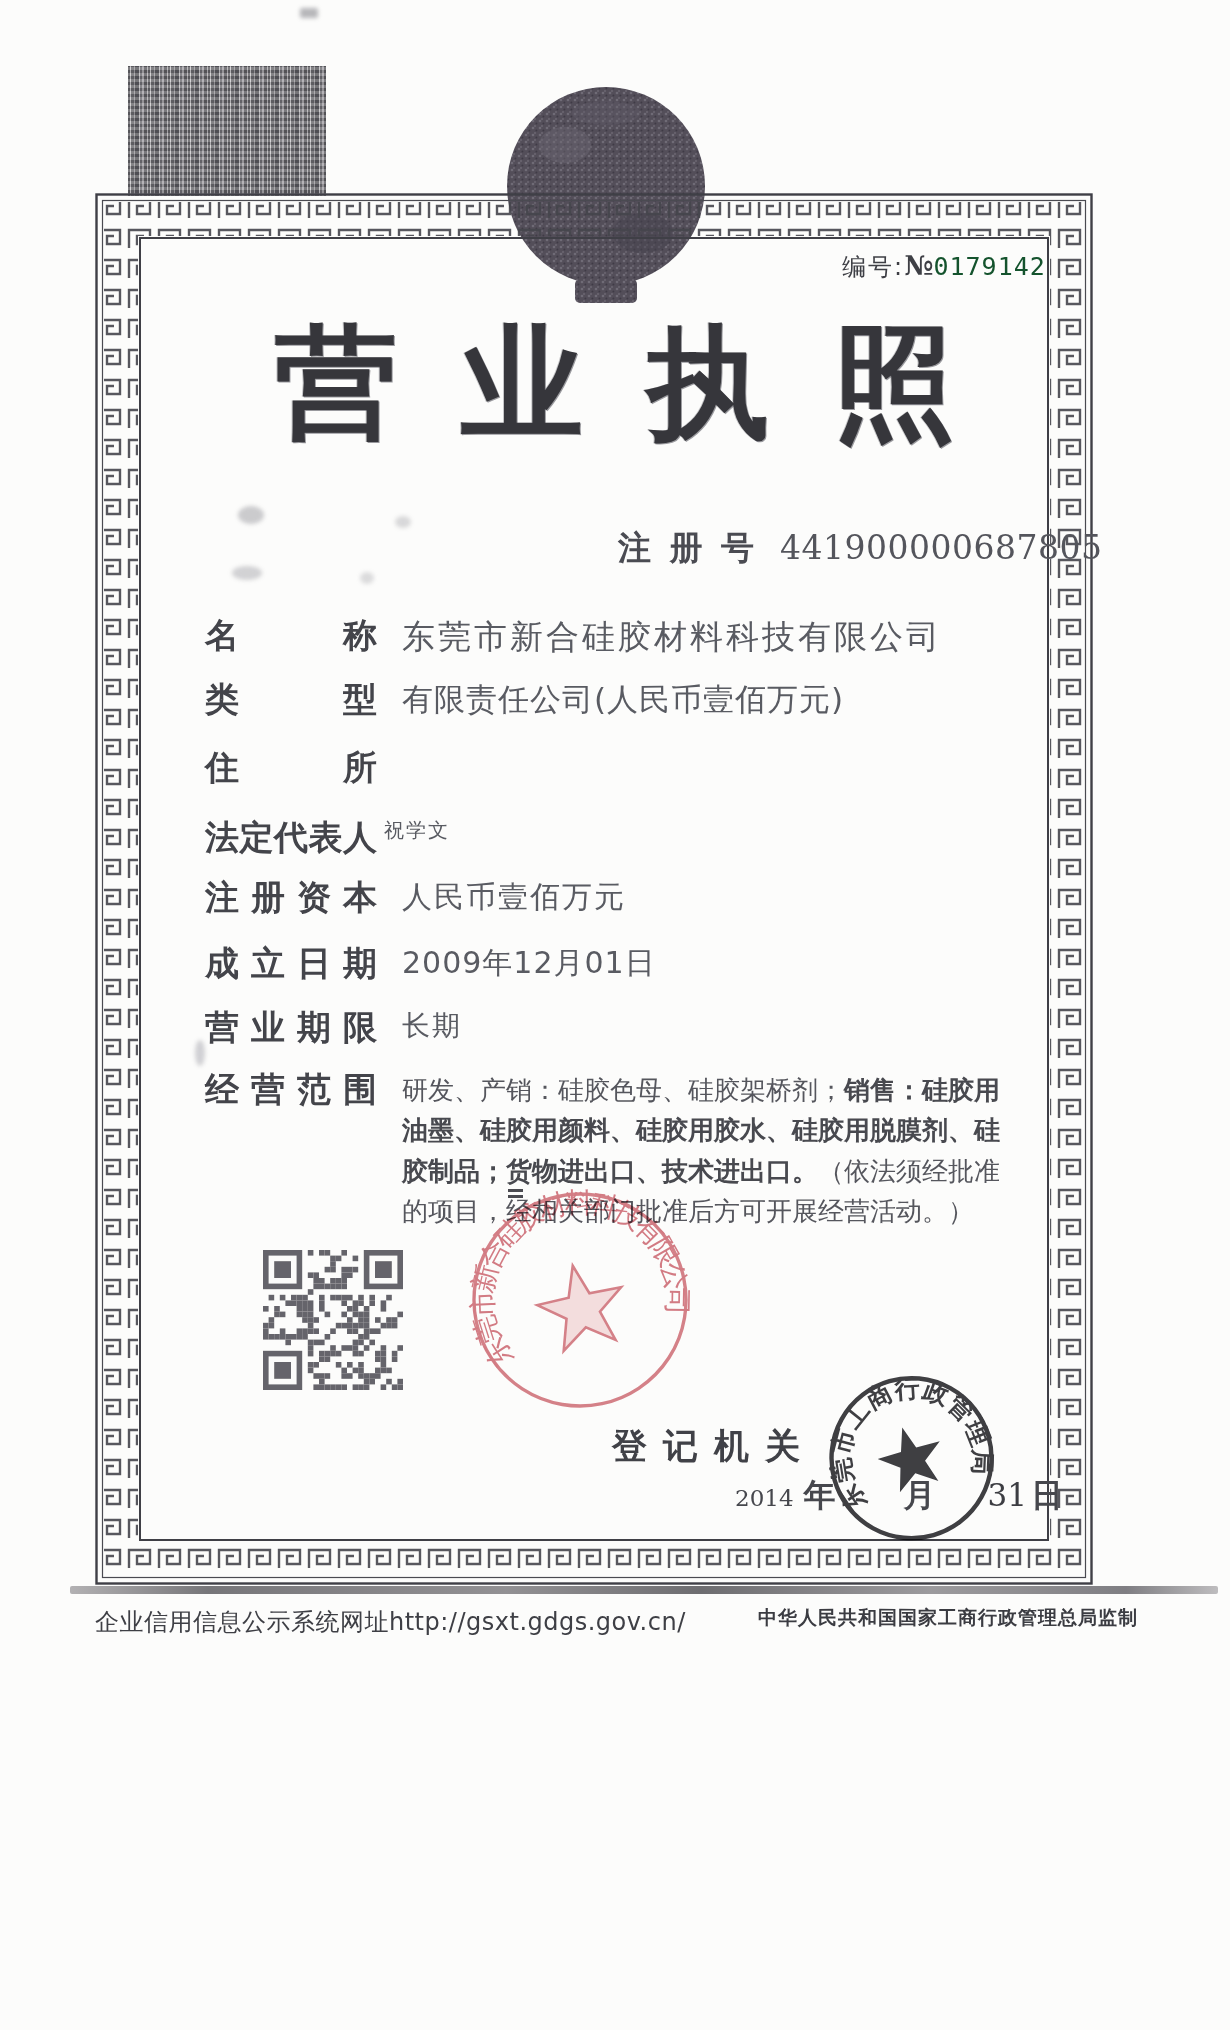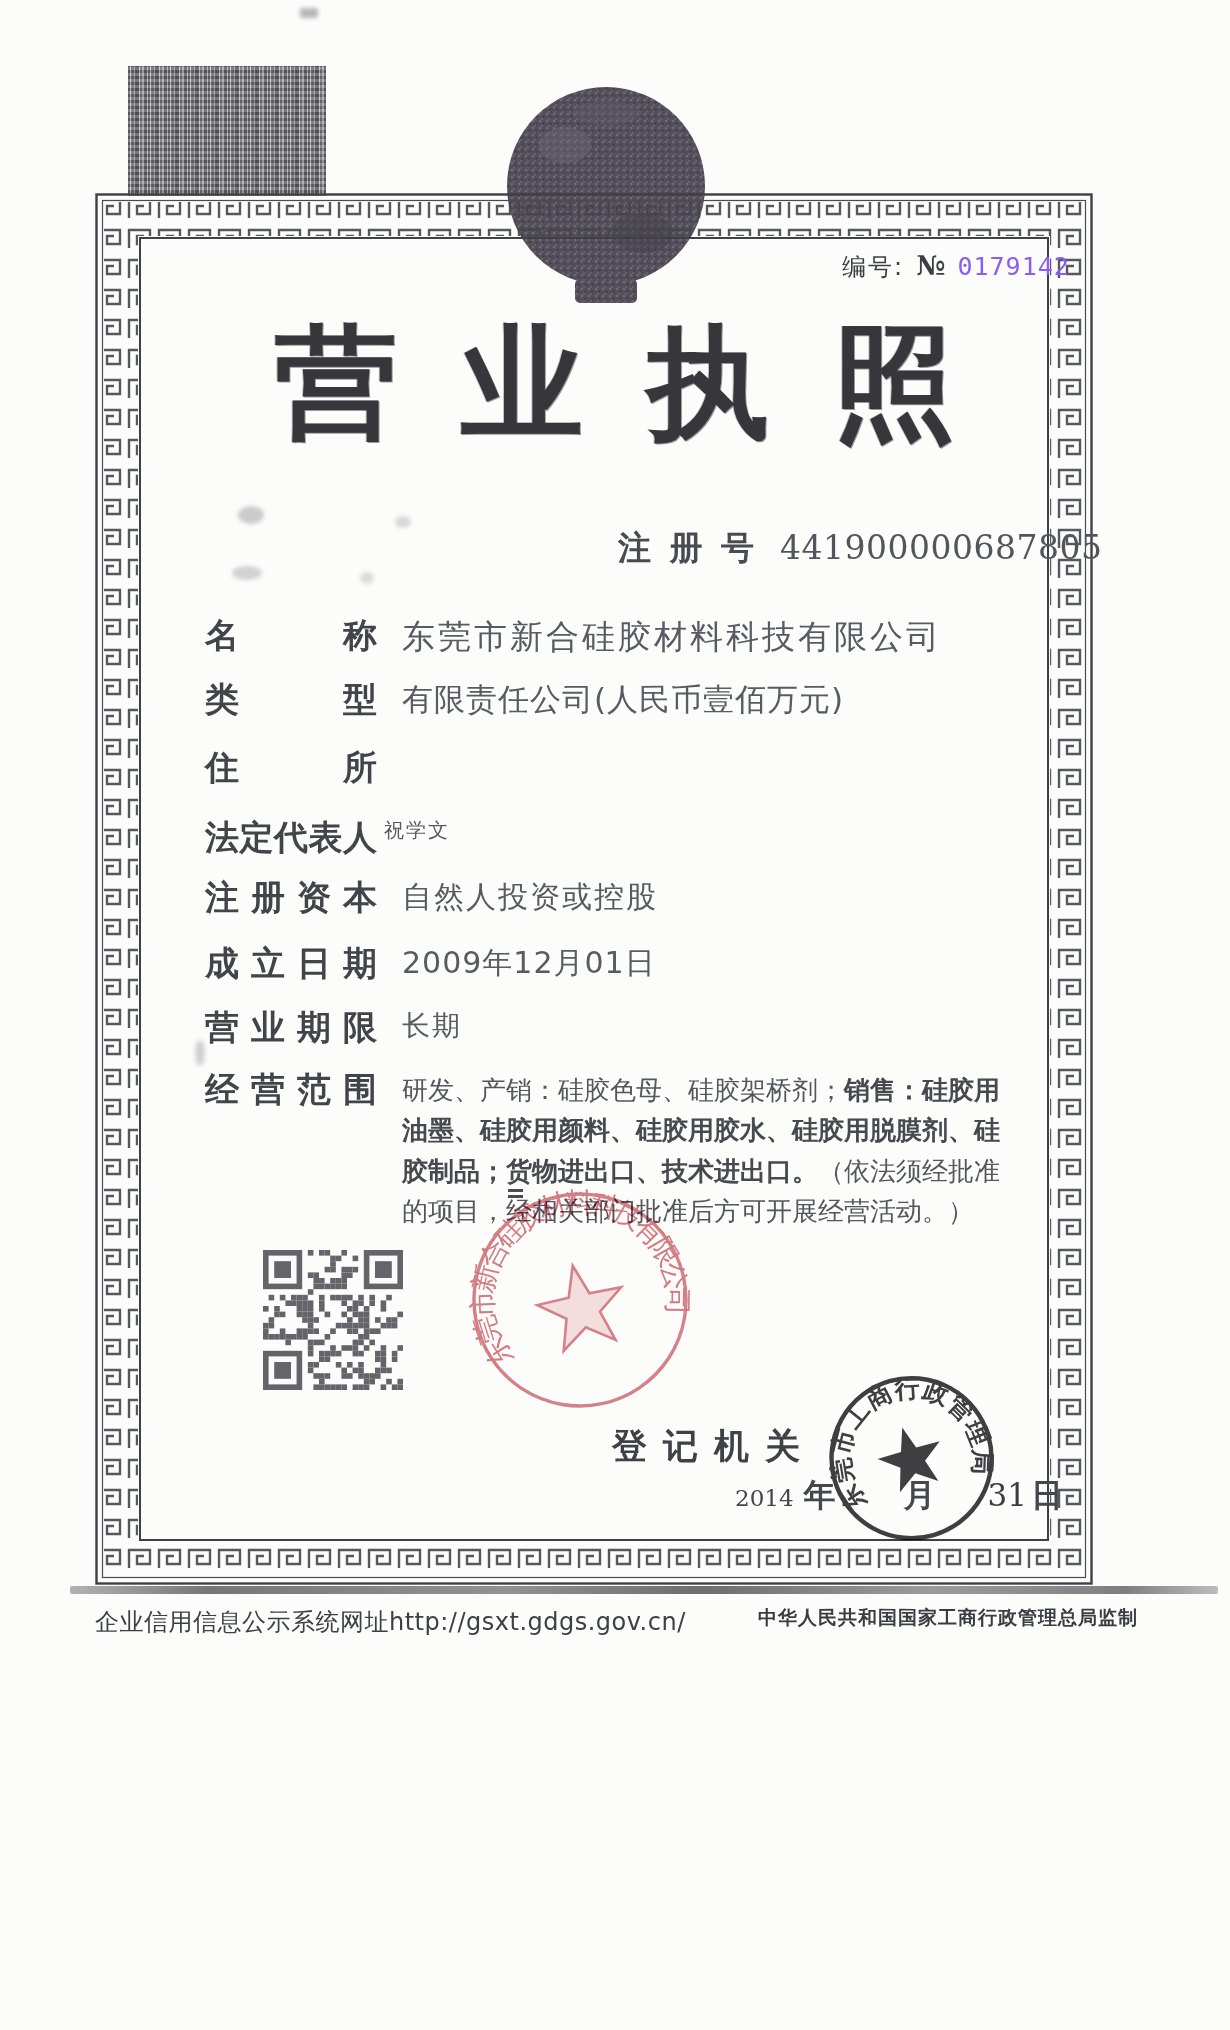--- a/index.html
+++ b/index.html
@@ -12,24 +12,24 @@
       repeating-linear-gradient(90deg,
         #39383e 0 2px,#c9c7ca 2px 3px,#45444a 3px 6px,#8d8b90 6px 7px,
         #2f2e34 7px 11px,#bfbdc1 11px 12px,#4c4b52 12px 14px,#98959b 14px 16px,
         #35343a 16px 19px,#aaa8ac 19px 20px);
     filter:blur(.4px) contrast(.92);}
   .barcode::after{content:"";position:absolute;inset:0;
     background:repeating-linear-gradient(0deg,rgba(250,250,250,.25) 0 3px,rgba(60,60,66,.18) 3px 6px);}
 
   .emblem{position:absolute;left:503px;top:83px;}
 
-  .serial{position:absolute;left:842px;top:250px;display:flex;gap:12px;align-items:baseline;color:#3e3f45;}
+  .serial{position:absolute;left:842px;top:250px;display:flex;gap:0;align-items:baseline;color:#3e3f45;}
   .serial .s-lab{font-size:24px;letter-spacing:2px;}
   .serial .s-no{font-family:"DejaVu Serif",serif;font-weight:bold;font-size:27px;}
-  .serial .s-num{font-family:"DejaVu Sans Mono",monospace;font-size:25px;letter-spacing:1px;color:#8b5cf6;}
+  .serial .s-num{font-family:"DejaVu Sans Mono",monospace;font-size:25px;letter-spacing:1px;color:#14532d;}
 
   
   .frame{position:absolute;left:95px;top:193px;}
 
   
   .title{position:absolute;left:0;width:1230px;top:322px;display:flex;justify-content:center;gap:64px;}
   .title span{font-size:122px;font-weight:800;color:#323237;line-height:1;
     text-shadow:1px 1px 0 rgba(70,70,78,.55), -1px 0 0 rgba(90,90,98,.35);
     filter:contrast(.95);}
 
@@ -188,21 +188,21 @@
       </span>
     <span class="value">祝学文</span>
   </div>
   <div class="row r5">
     <span class="jlabel">
         <span>注</span>
         <span>册</span>
         <span>资</span>
         <span>本</span>
       </span>
-    <span class="value">自然人投资或控股</span>
+    <span class="value">人民币壹佰万元</span>
   </div>
   <div class="row r6">
     <span class="jlabel">
         <span>成</span>
         <span>立</span>
         <span>日</span>
         <span>期</span>
       </span>
     <span class="value">2009年12月01日</span>
   </div>

